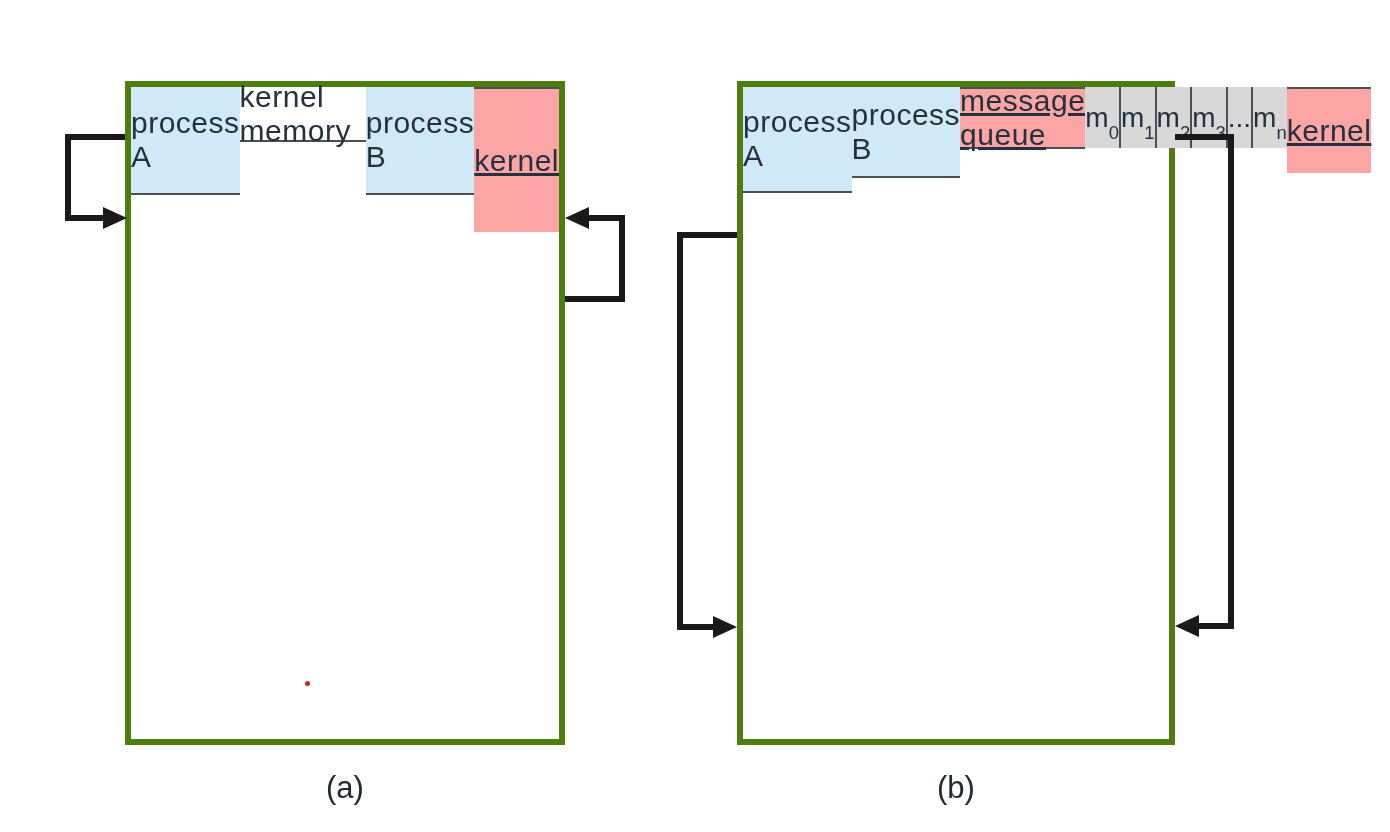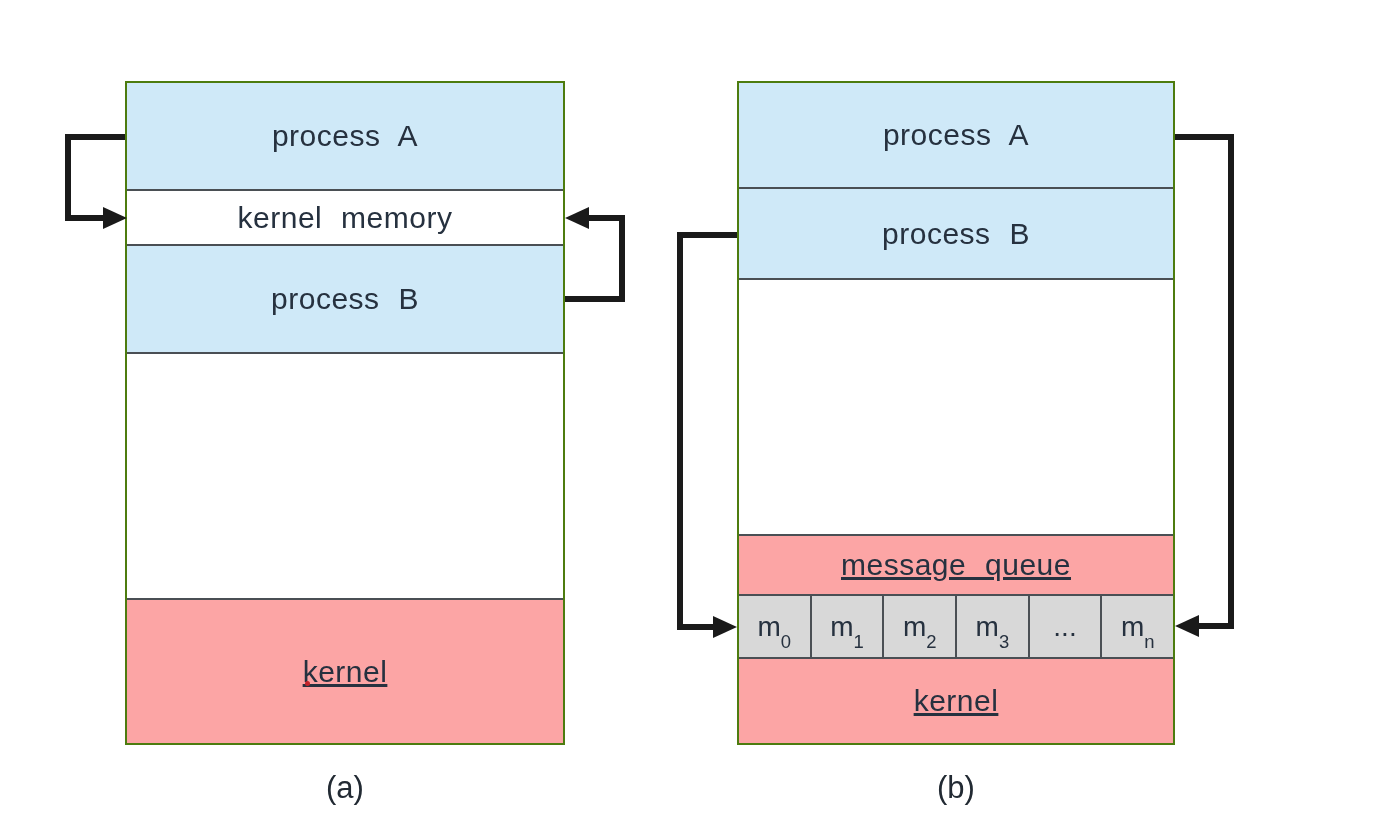--- a/index.html
+++ b/index.html
@@ -10,24 +10,24 @@
   }
   .canvas {
     position: relative;
     width: 1390px;
     height: 832px;
     background: #ffffff;
     overflow: hidden;
   }
   .membox {
     position: absolute;
-    border: 2px solid #4d7c0f;
+    border: 6px solid #4d7c0f;
     box-sizing: border-box;
     display: flex;
-    flex-direction: column;
+    flex-direction: row;
   }
   .box-a { left: 125px; top: 81px; width: 440px; height: 664px; }
   .box-b { left: 737px; top: 81px; width: 438px; height: 664px; }
   .sec {
     display: flex;
     align-items: center;
     justify-content: center;
     box-sizing: border-box;
     color: #26313f;
     font-size: 30px;

